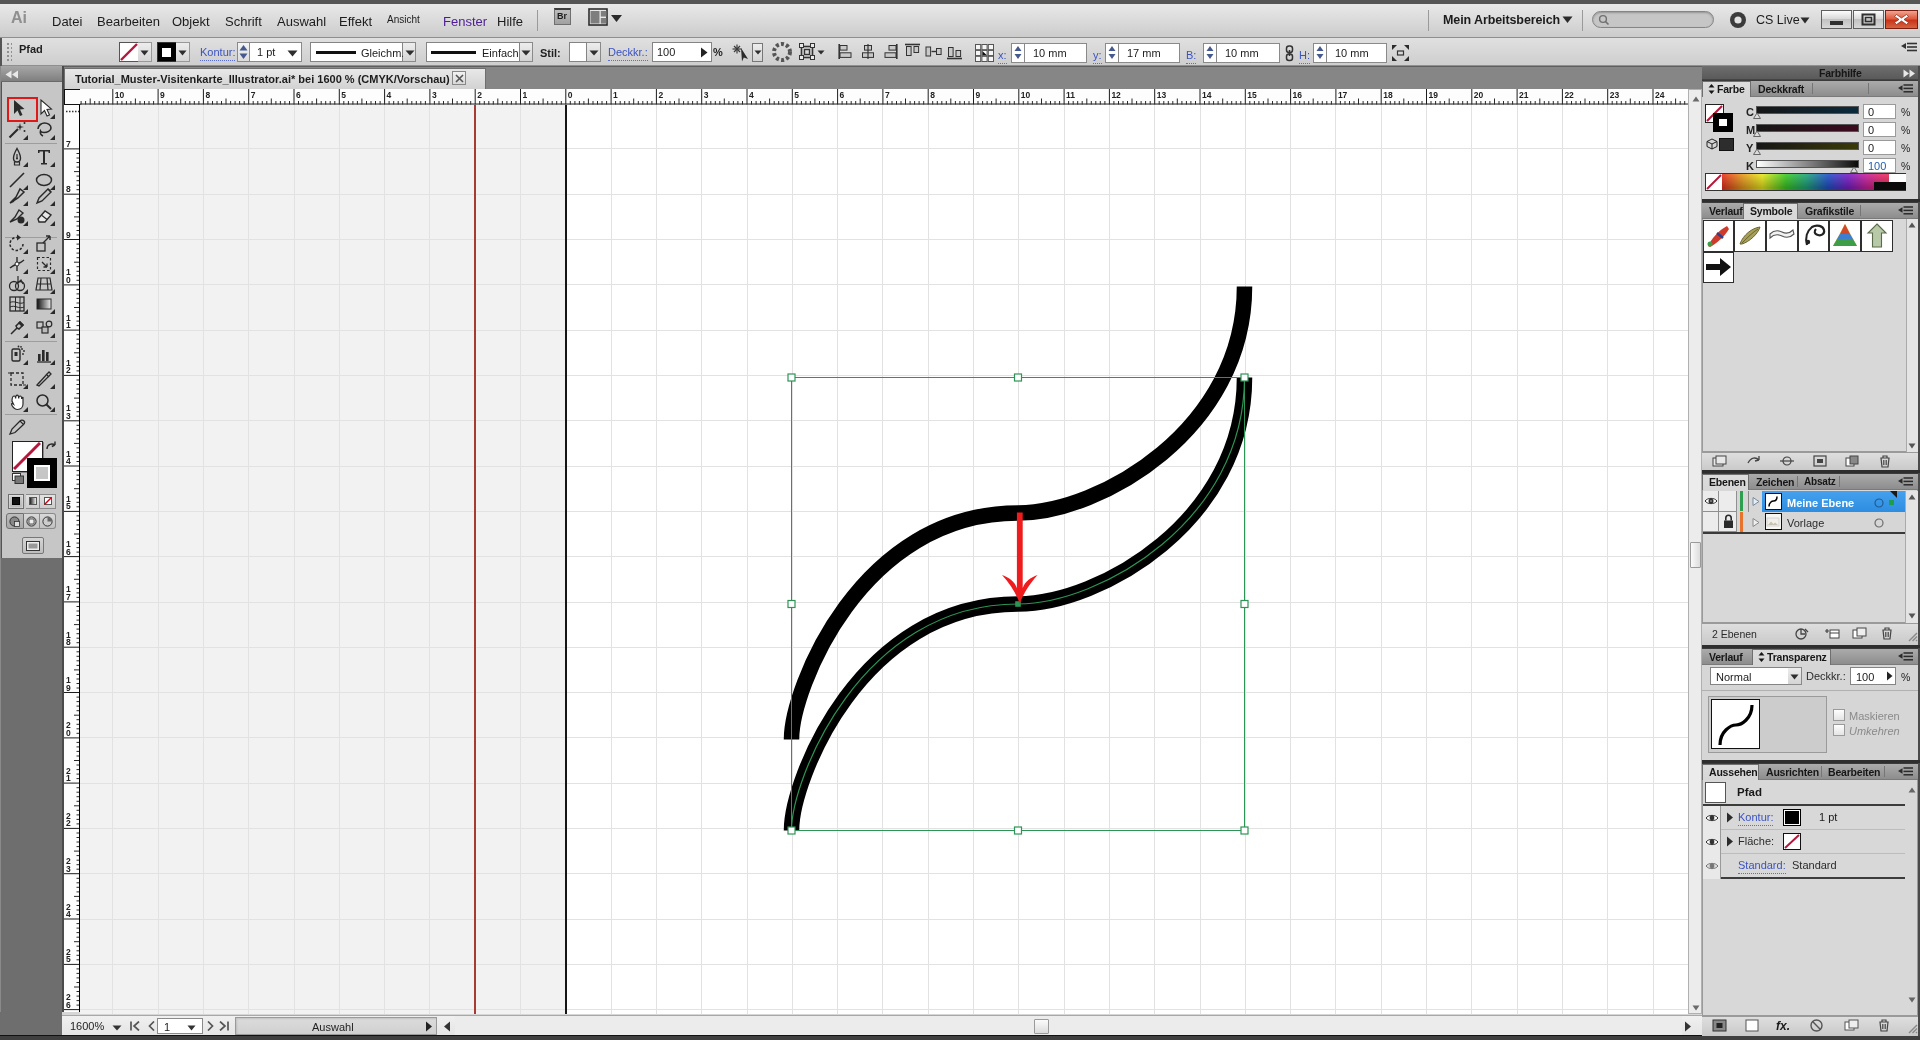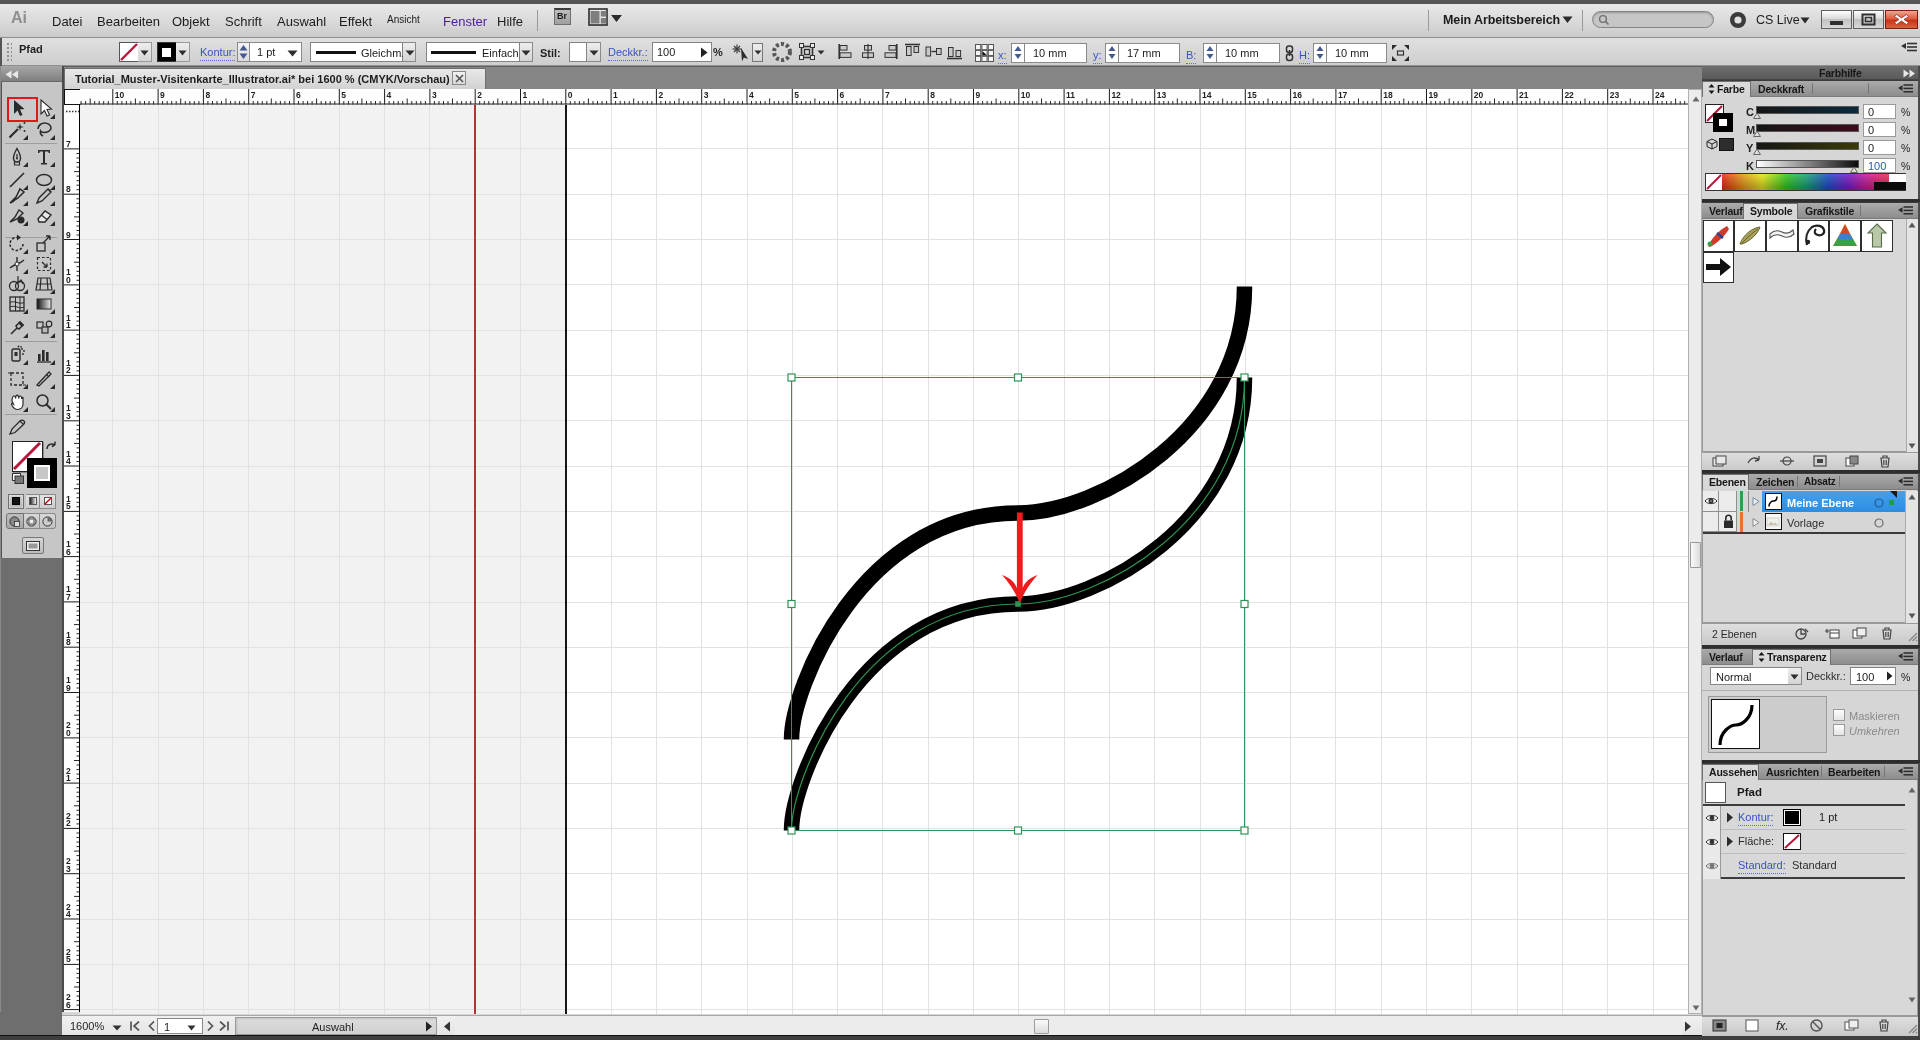--- a/index.html
+++ b/index.html
@@ -1631,21 +1631,21 @@
       <path d="M4 5.5 L7.5 0.5 L0.5 0.5 Z" fill="#666"></path>
     </svg>
 <div style="left:1702px;top:1016px;width:216px;height:20px;background:linear-gradient(#dedede,#c9c9c9);border-top:1px solid #9a9a9a;"></div>
 <svg style="position:absolute;left:1712px;top:1019px;" width="15" height="13" viewBox="0 0 15 13">
       <rect x="1" y="1" width="13" height="11" fill="#888" stroke="#333"></rect>
       <rect x="4.5" y="4" width="6" height="5" fill="#222"></rect>
     </svg>
 <svg style="position:absolute;left:1745px;top:1019px;" width="14" height="13" viewBox="0 0 14 13">
       <rect x="1" y="1" width="12" height="11" fill="#fff" stroke="#555"></rect>
     </svg>
-<div class="t" style="left:1776px;top:1020px;font-size:12px;color:#1a1a1a;font-weight:normal;font-style:italic;text-align:center;">fx.</div>
+<div class="t" style="left:1776px;top:1020px;font-size:12px;color:#1a1a1a;font-weight:bold;font-style:italic;text-align:center;">fx.</div>
 <svg style="position:absolute;left:1810px;top:1019px;" width="13" height="13" viewBox="0 0 13 13">
       <circle cx="6.5" cy="6.5" r="5.5" fill="none" stroke="#555" stroke-width="1.4"></circle>
       <line x1="2.6" y1="2.6" x2="10.4" y2="10.4" stroke="#555" stroke-width="1.4"></line>
     </svg>
 <svg style="position:absolute;left:1844px;top:1019px;" width="15" height="13" viewBox="0 0 15 13">
       <rect x="1" y="3" width="9" height="8" fill="#fff" stroke="#555"></rect>
       <rect x="5" y="1" width="9" height="8" fill="#eee" stroke="#555"></rect>
     </svg>
 <svg style="position:absolute;left:1878px;top:1018px;" width="12" height="14" viewBox="0 0 12 14">
       <path d="M2 4 L10 4 L9 13 L3 13 Z M4 4 L4 2 L8 2 L8 4 M4.8 6 L4.8 11 M7.2 6 L7.2 11" fill="none" stroke="#444" stroke-width="1.2"></path>

